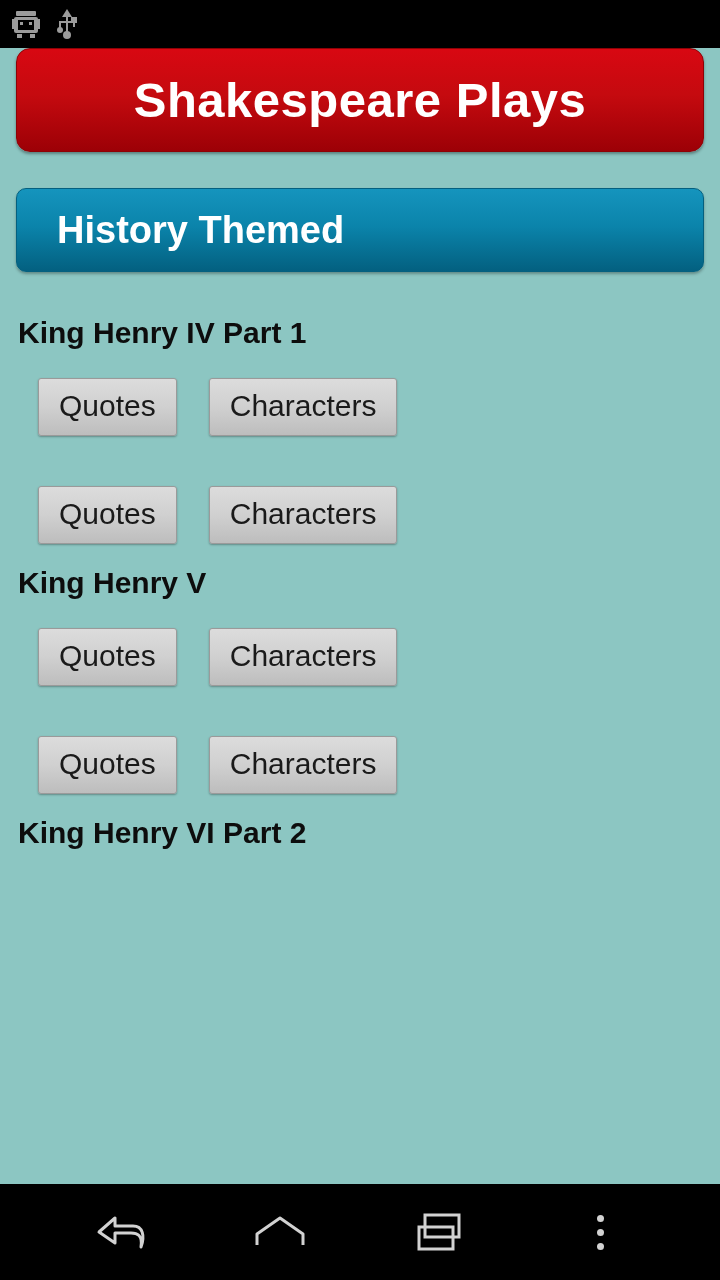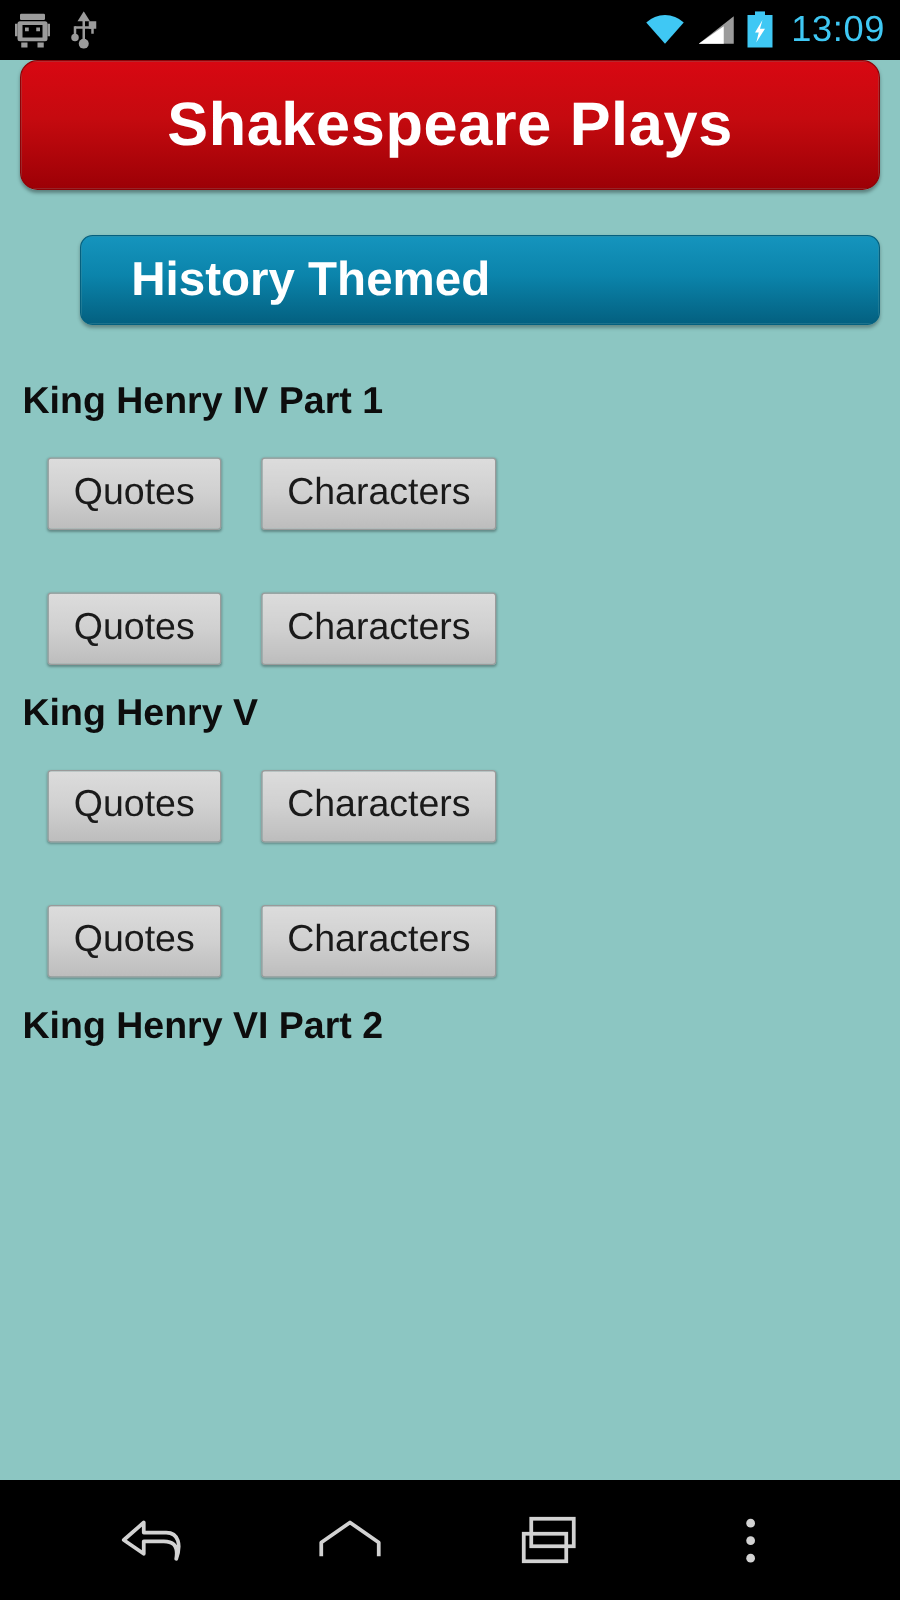--- a/index.html
+++ b/index.html
@@ -74,30 +74,29 @@
   }
   .title-banner span {
     color: #ffffff;
     font-size: 49px;
     font-weight: bold;
     letter-spacing: 0.5px;
   }
 
   .section-banner {
     margin-top: 36px;
-    height: 72px;
+    height: 84px;
     border-radius: 10px;
     background: linear-gradient(to bottom, #1594bd 0%, #0b84ab 45%, #036080 100%);
     box-shadow: 0 2px 3px rgba(0,0,0,0.3);
     display: flex;
     align-items: center;
     border: 1px solid #04607f;
     box-sizing: border-box;
     padding-left: 40px;
-    margin-left: 48px;
   }
   .section-banner span {
     color: #ffffff;
     font-size: 38px;
     font-weight: bold;
   }
 
   .play-list {
     margin-top: 22px;
   }
@@ -184,41 +183,20 @@
           <rect x="10" y="5" width="2" height="20" fill="#9b9b9b"></rect>
           <polygon points="11,0 16,8 6,8" fill="#9b9b9b"></polygon>
           <rect x="4" y="12" width="14" height="2" fill="#9b9b9b"></rect>
           <rect x="3" y="12" width="2" height="8" fill="#9b9b9b"></rect>
           <rect x="17" y="12" width="2" height="6" fill="#9b9b9b"></rect>
           <circle cx="4" cy="21" r="3" fill="#9b9b9b"></circle>
           <rect x="15" y="8" width="6" height="6" fill="#9b9b9b"></rect>
         </svg>
       </span>
     </div>
-    <div class="status-right">
-      <span>
-        <svg class="icon-svg" width="34" height="26" viewBox="0 0 34 26">
-          <path d="M17 24 L2 7 A22 22 0 0 1 32 7 Z" fill="#3fc8f4"></path>
-        </svg>
-      </span>
-      <span>
-        <svg class="icon-svg" width="32" height="26" viewBox="0 0 32 26">
-          <polygon points="2,24 30,24 30,2" fill="#9b9b9b"></polygon>
-          <polygon points="2,24 22,24 22,10" fill="#ffffff"></polygon>
-        </svg>
-      </span>
-      <span>
-        <svg class="icon-svg" width="22" height="30" viewBox="0 0 22 30">
-          <rect x="7" y="0" width="8" height="3" fill="#3fc8f4"></rect>
-          <rect x="1" y="3" width="20" height="26" fill="#3fc8f4"></rect>
-          <polygon points="13,7 7,17 10,17 8,25 15,14 11,14" fill="#ffffff"></polygon>
-        </svg>
-      </span>
-      <span class="status-clock">13:09</span>
-    </div>
   </div>
 
   <div class="content">
 
     <div class="title-banner">
       <span>Shakespeare Plays</span>
     </div>
 
     <div class="section-banner">
       <span>History Themed</span>

